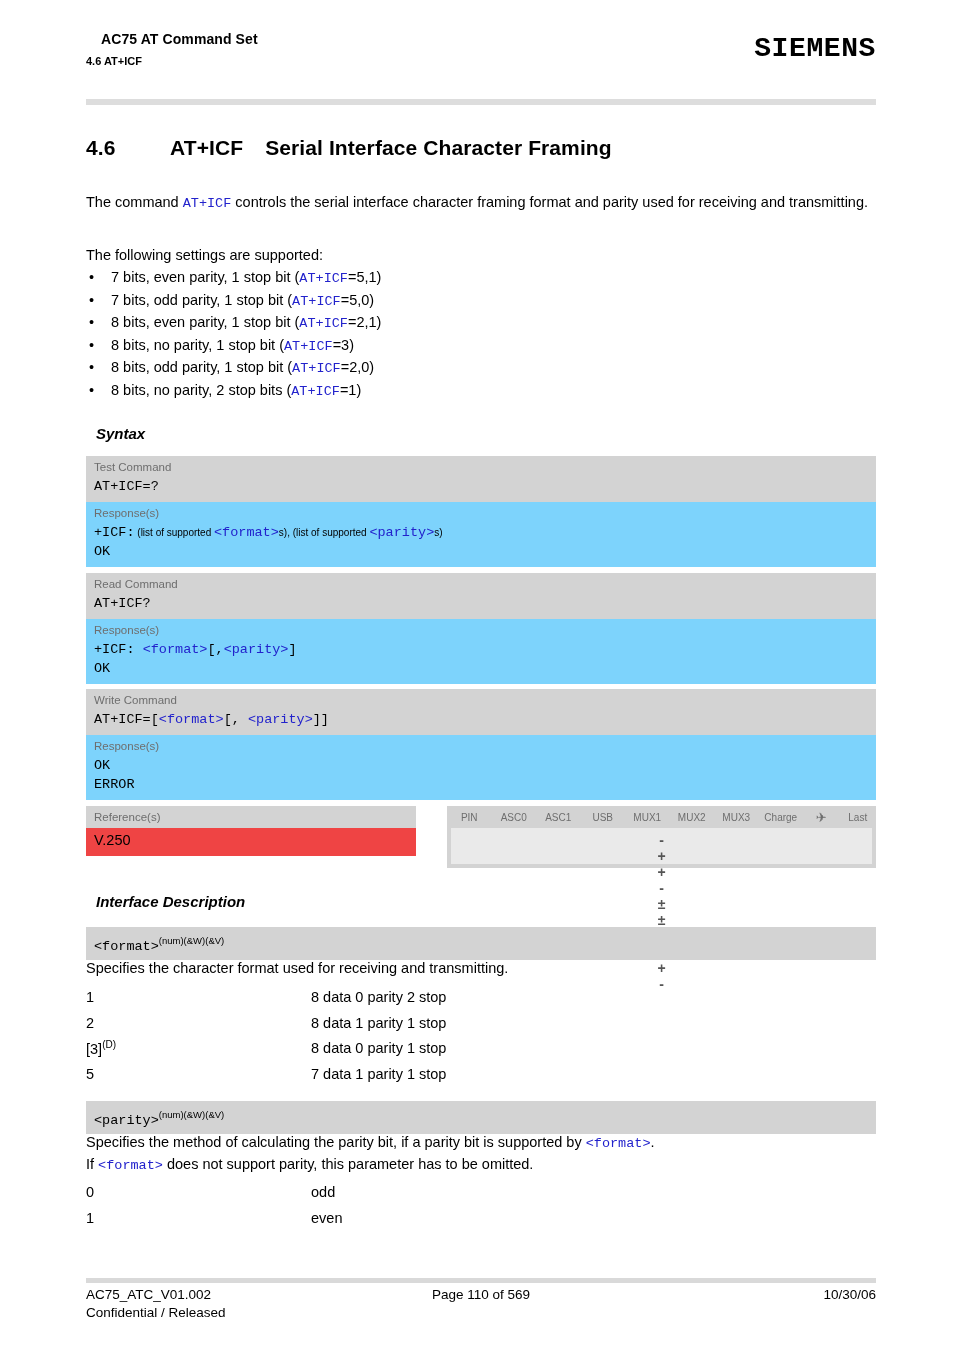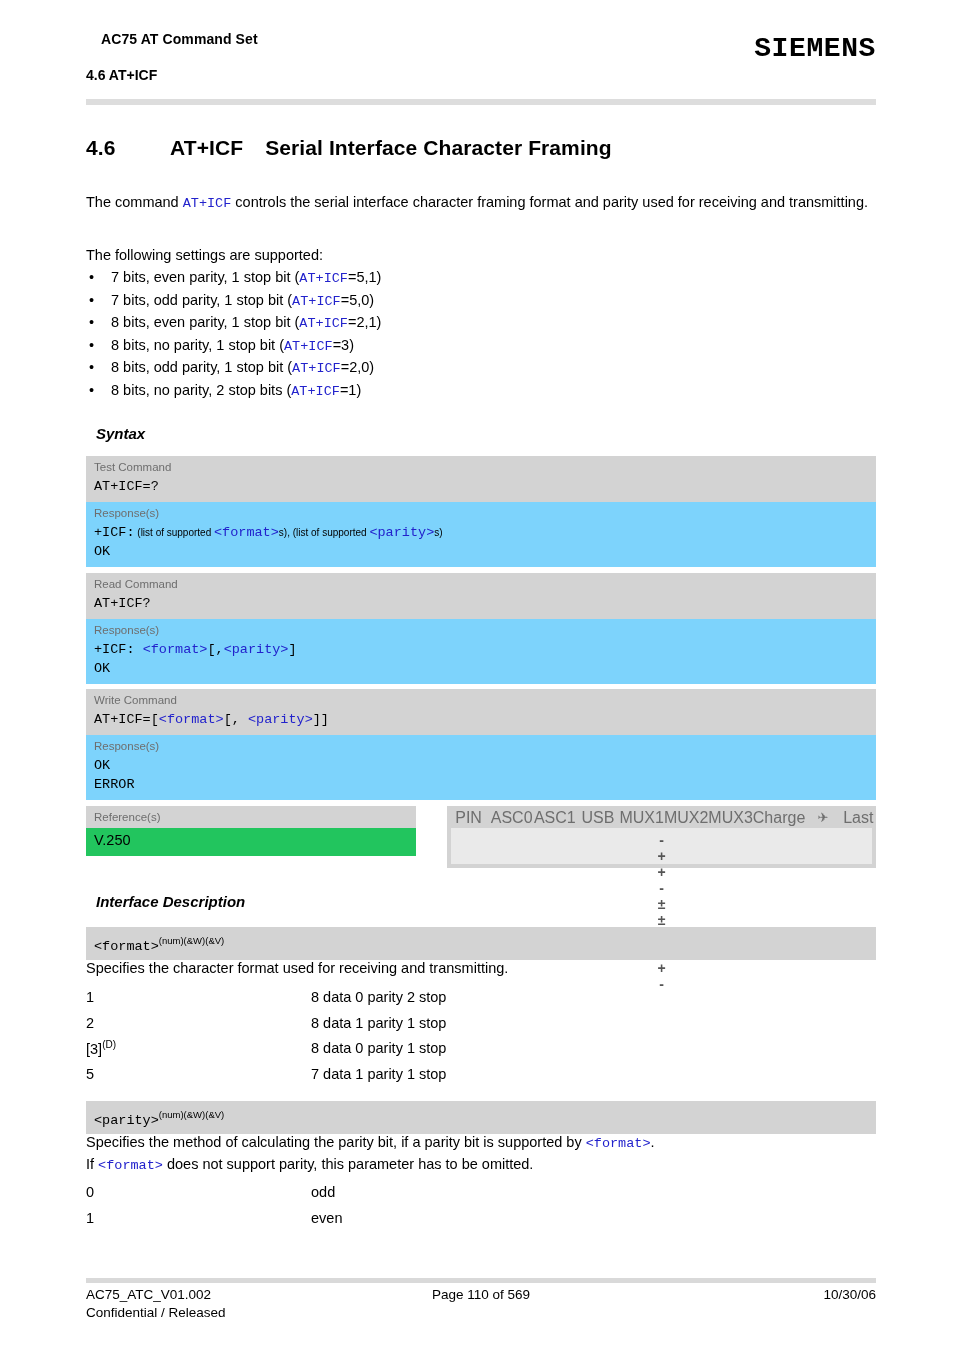--- a/index.html
+++ b/index.html
@@ -32,24 +32,24 @@
     float: left;
   }
   .hdr-title {
     font-size: 14px;
     font-weight: bold;
     letter-spacing: 0.1px;
     line-height: 22px;
     margin-left: 15px;
   }
   .hdr-sub {
-    font-size: 14px;
-    font-weight: bold;
-    line-height: 19px;
-    margin-top: 16px;
+    font-size: 11px;
+    font-weight: bold;
+    line-height: 19px;
+    margin-top: 2px;
   }
   .brand {
     float: right;
     font-size: 28px;
     font-weight: bold;
     letter-spacing: 0.6px;
     line-height: 38px;
     margin-top: 2px;
     font-family: Liberation Mono, monospace;
   }
@@ -148,21 +148,21 @@
   }
   .ref-lbl {
     font-size: 11.5px;
     color: #6e6e6e;
     background: #d3d3d3;
     padding: 4px 8px 3px 8px;
     line-height: 15px;
   }
   .ref-val {
     font-size: 14.5px;
-    background: #22c55e;
+    background: #ef4444;
     padding: 3px 8px 6px 8px;
     line-height: 19px;
   }
 
   .pintbl {
     position: absolute;
     left: 447px; top: 806px;
     width: 429px;
     background: #d3d3d3;
     padding-bottom: 4px;
@@ -174,21 +174,21 @@
   .pin-row.hdr-row { padding: 4px 0 3px 0; }
   .pin-row.val-row {
     background: #eaeaea;
     margin: 0 4px;
     width: calc(100% - 8px);
     padding: 4px 0 6px 0;
   }
   .pin-cell {
     flex: 1 1 0;
     text-align: center;
-    font-size: 16px;
+    font-size: 10px;
     color: #6e6e6e;
     line-height: 15px;
   }
   .pin-cell.narrow { flex: 0.82 1 0; }
   .pin-val {
     flex: 1 1 0;
     text-align: center;
     font-size: 14px;
     color: #555555;
     line-height: 16px;

